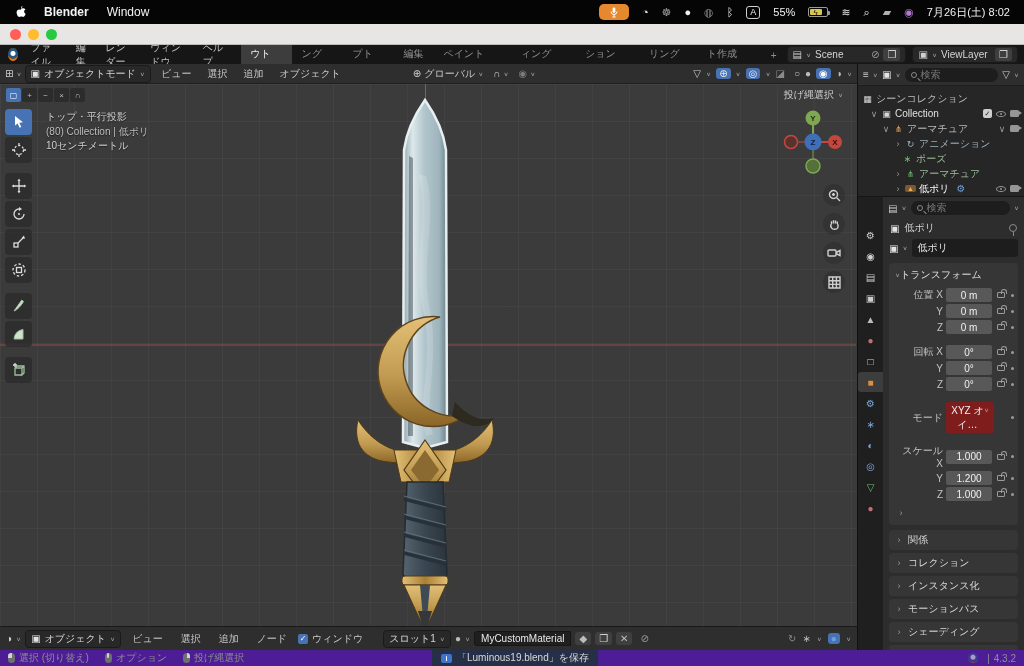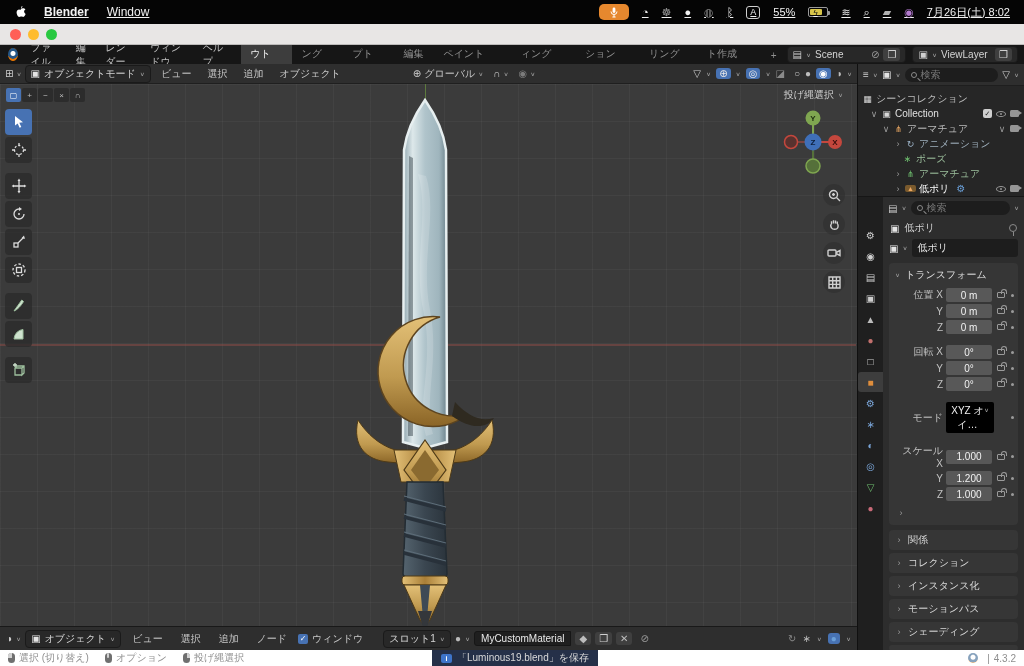--- a/index.html
+++ b/index.html
@@ -2,21 +2,21 @@
 <html><head>
 <meta charset="utf-8">
 <style>
   * { margin:0; padding:0; box-sizing:border-box; }
   html,body { width:1024px; height:666px; overflow:hidden; background:#000;
     font-family:"Liberation Sans","DejaVu Sans",sans-serif; font-size:10px; color:#c8c8c8;
     -webkit-font-smoothing:antialiased; }
   .row { display:flex; align-items:center; }
 
   
-  .menubar { height:24px; background:#050505; color:#f2f2f2; display:flex; align-items:center; padding:0 14px; gap:18px; font-size:12px;text-decoration:underline; }
+  .menubar { height:24px; background:#050505; color:#f2f2f2; display:flex; align-items:center; padding:0 14px; gap:18px; font-size:12px; }
   .menubar .app { font-weight:bold; }
   .menubar-right { margin-left:auto; display:flex; align-items:center; gap:13px; font-size:11px; }
   .mic-pill { background:#e6882e; border-radius:5px; width:30px; height:16px; display:flex; align-items:center; justify-content:center; }
   .mbicon { color:#e8e8e8; font-size:11px; line-height:1; }
   .input-badge { border:1px solid #cfcfcf; border-radius:3px; padding:0 3px; font-size:9px; height:13px; display:flex; align-items:center; }
   .battery { width:20px; height:10px; border:1px solid #9a9a9a; border-radius:2px; position:relative; display:flex; align-items:center; }
   .battery::after { content:''; position:absolute; right:-3px; top:2.5px; width:2px; height:4px; background:#9a9a9a; border-radius:0 1px 1px 0; }
   .battery .fill { position:absolute; left:1px; top:1px; bottom:1px; width:12px; background:#d9c64a; border-radius:1px; }
   .battery .bolt { position:relative; z-index:1; color:#111; font-size:8px; margin-left:4px; }
 
@@ -97,34 +97,34 @@
   .ptab { width:25px; height:20px; display:flex; align-items:center; justify-content:center; font-size:10px; }
   .ptab.active { background:#3d3d3d; border-radius:3px 0 0 3px; }
   .pcontent { flex:1; display:flex; flex-direction:column; overflow:hidden; }
   .pc-header { height:22px; display:flex; align-items:center; gap:4px; padding:0 5px; }
   .breadcrumb { height:18px; display:flex; align-items:center; gap:5px; padding:0 7px; color:#d5d5d5; }
   .pin { width:8px; height:8px; border:1px solid #8a8a8a; border-radius:50%; position:relative; margin-left:auto; }
   .pin::after { content:''; position:absolute; left:3px; top:7px; width:1px; height:4px; background:#8a8a8a; }
   .objname { margin:2px 6px; display:flex; align-items:center; gap:4px; }
   .objname .fld { flex:1; background:#1d1d1d; border-radius:3px; padding:2px 6px; color:#e9e9e9; }
   .tpanel { background:#363636; border-radius:4px; margin:4px 6px 2px; padding:4px 4px 7px; }
-  .tpanel-title { display:flex; gap:5px; align-items:center; color:#dedede; margin:1px 0 6px 2px; }
+  .tpanel-title { display:flex; align-items:center; color:#dedede; margin:1px 0 6px 2px; }
   .num-row { display:flex; align-items:center; gap:3px; margin:2px 0; }
   .num-row .nlabel { width:50px; text-align:right; color:#c3c3c3; flex:none; }
   .num-row .nval { width:58px; background:#585858; border-radius:2px; text-align:center; color:#f1f1f1; padding:1.5px 0; }
-  .num-row .nval.dd { background:#000000; display:flex; justify-content:space-between; padding:1.5px 5px; }
+  .num-row .nval.dd { background:#7f1d1d; display:flex; justify-content:space-between; padding:1.5px 5px; }
   .gap8 { height:7px; }
   .lock { width:8px; height:6px; border:1px solid #9a9a9a; border-radius:1px; position:relative; margin-left:2px; flex:none; }
   .lock::before { content:''; position:absolute; top:-4px; left:3px; width:4px; height:4px; border:1px solid #9a9a9a; border-bottom:none; border-radius:3px 3px 0 0; }
   .adot { width:3px; height:3px; border-radius:50%; background:#9a9a9a; margin-left:3px; flex:none; }
   .sub-header { display:flex; gap:5px; align-items:center; color:#cfcfcf; margin:7px 0 0 4px; }
   .section { background:#363636; border-radius:4px; margin:3px 6px 0; padding:3px 6px; display:flex; align-items:center; gap:5px; color:#d8d8d8; }
 
   
-  .statusbar { height:16px; background:#ffffff; display:flex; align-items:center; padding:0 8px; gap:16px; color:#8f8f8f; position:relative; }
+  .statusbar { height:16px; background:#4c1d95; display:flex; align-items:center; padding:0 8px; gap:16px; color:#8f8f8f; position:relative; }
   .hint { display:flex; align-items:center; gap:4px; }
   .mouse { width:7px; height:10px; border-radius:3.5px; background:#6f6f6f; position:relative; }
   .mouse::before { content:''; position:absolute; background:#d2d2d2; border-radius:3px 0 0 0; width:3.5px; height:4.5px; }
   .mouse.mid::before { left:2.5px; width:2px; border-radius:1px; }
   .mouse.right::before { right:0; border-radius:0 3px 0 0; }
   .status-msg { position:absolute; left:432px; top:0; bottom:0; display:flex; align-items:center; gap:5px; background:#253048; padding:0 9px; color:#d8d8d8; }
   .info-chip { width:11px; height:9px; background:#3e74c9; border-radius:2px; color:#fff; font-size:7px; font-weight:bold; display:flex; align-items:center; justify-content:center; }
   .dim { color:#8f8f8f; }
 </style>
 </head>
@@ -357,20 +357,25 @@
             </svg>
           </div>
         <div class="tool-btn group-gap">
             <svg width="16" height="16" viewBox="0 0 16 16">
               <path d="M4 6 L11 6 L13 4 M11 6 L11 13 L13 11 L13 4 L6 4 L4 6 L4 13 L11 13" stroke="#9dbf9d"></path>
               <path d="M2 3 h4 M4 1 v4" stroke="#cfe3cf"></path>
             </svg>
           </div>
       </div>
 
+      <div class="vp-overlay-text">
+        <div>トップ・平行投影</div>
+        <div class="l2">(80) Collection | 低ポリ</div>
+        <div>10センチメートル</div>
+      </div>
 
       <div class="vp-options">
         <span>投げ縄選択</span>
           <span class="chev">∨</span>
       </div>
 
       <svg class="nav-gizmo" width="68" height="72" viewBox="0 0 68 72">
         <line x1="34" y1="36" x2="34" y2="12" stroke="#7fa650" stroke-width="2"></line>
         <line x1="34" y1="36" x2="34" y2="60" stroke="#55703a" stroke-width="2"></line>
         <line x1="34" y1="36" x2="56" y2="36" stroke="#c4473d" stroke-width="2"></line>

